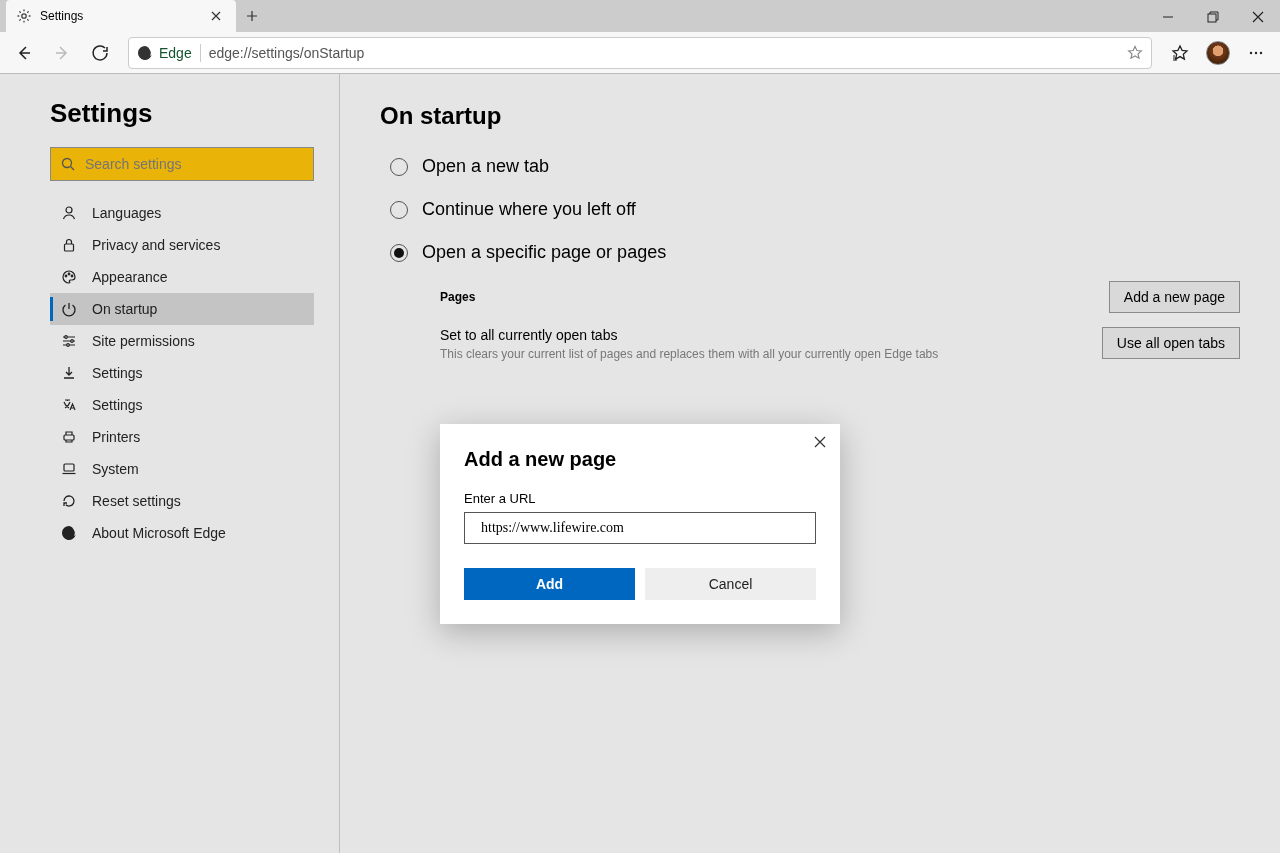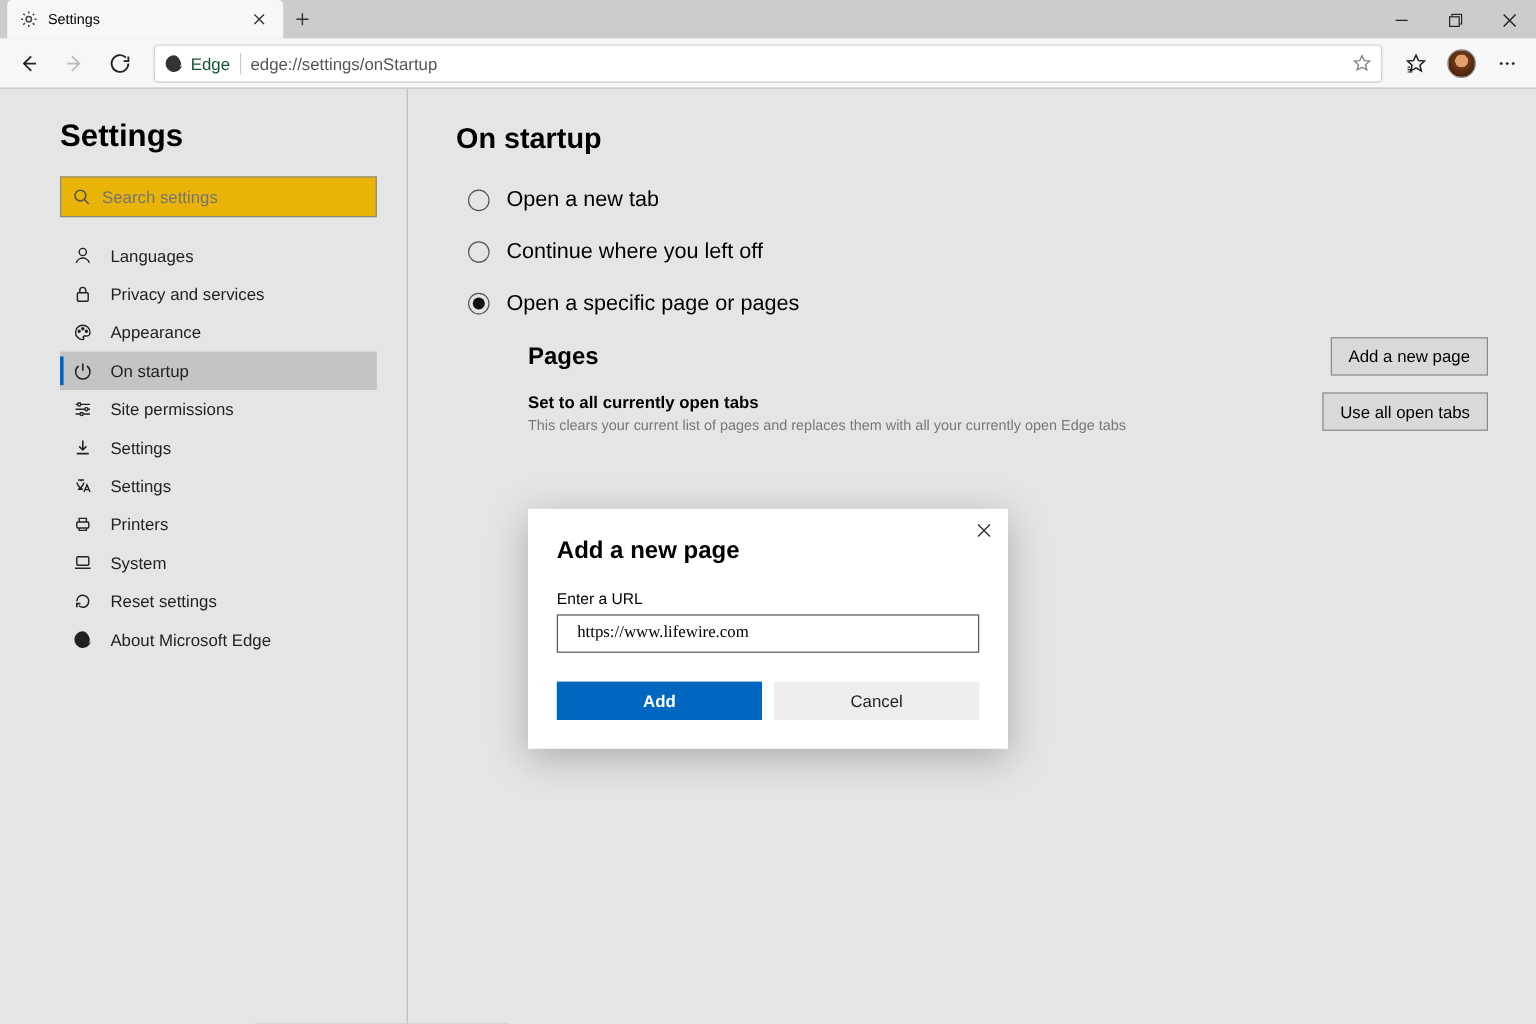--- a/index.html
+++ b/index.html
@@ -40,23 +40,23 @@
 
   .main { flex:1; padding:28px 40px; }
   .main h2 { font-size:24px; font-weight:600; margin-bottom:26px;}
   .radio-group { margin-left:10px; }
   .radio-row { display:flex; align-items:center; gap:14px; margin-bottom:22px; font-size:18px;}
   .radio { width:18px; height:18px; border:1.5px solid #555; border-radius:50%; display:flex; align-items:center; justify-content:center;}
   .radio.selected::after { content:""; width:10px; height:10px; background:#111; border-radius:50%; }
 
   .pages-block { margin-left:60px; margin-top:-4px; }
   .pages-row { display:flex; justify-content:space-between; align-items:center; margin-bottom:14px;}
-  .pages-row .label { font-size:20px; font-weight:600;}
+  .pages-row .label { font-size:12px; font-weight:600;}
   .opentabs-row { display:flex; justify-content:space-between; align-items:flex-start;}
-  .opentabs-left .label { font-size:14px; font-weight:700; margin-bottom:4px;}
+  .opentabs-left .label { font-size:14px; font-weight:400; margin-bottom:4px;}
   .opentabs-left .desc { font-size:12px; color:#777;}
   .btn { height:32px; padding:0 14px; font-size:14px; background:#d9d9d9; border:1px solid #8a8a8a; display:flex; align-items:center; }
 
   
   .overlay { position:absolute; inset:0; background:rgba(0,0,0,0); display:flex; align-items:flex-start; justify-content:center;}
   .dialog { position:absolute; top:350px; left:440px; width:400px; background:#fff; box-shadow:0 8px 30px rgba(0,0,0,.25); padding:24px 24px 24px 24px;}
   .dialog .close { position:absolute; right:14px; top:12px; }
   .dialog h3 { font-size:20px; font-weight:600; margin-bottom:20px;}
   .dialog label { font-size:13px; display:block; margin-bottom:6px;}
   .dialog input[type=text]{ width:100%; height:32px; border:1px solid #555; padding:0 16px; font-size:14px; outline:none;font-family:Liberation Serif, serif;}

